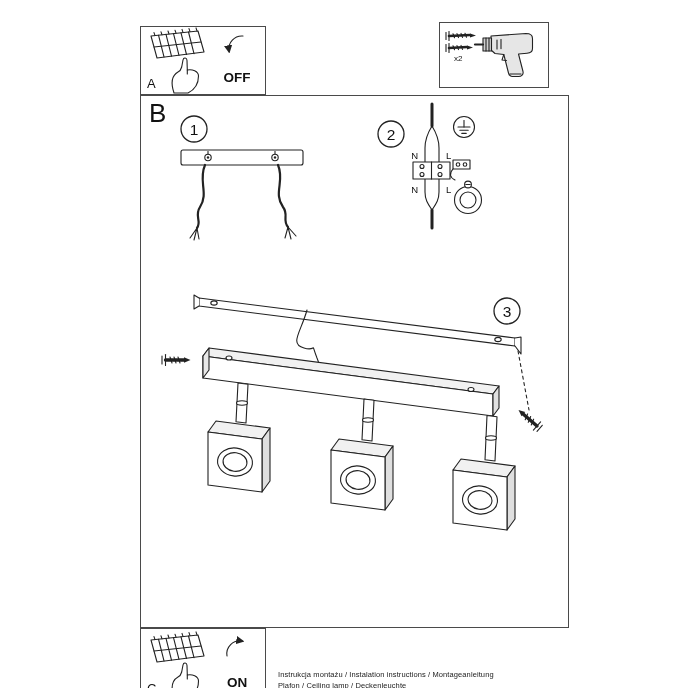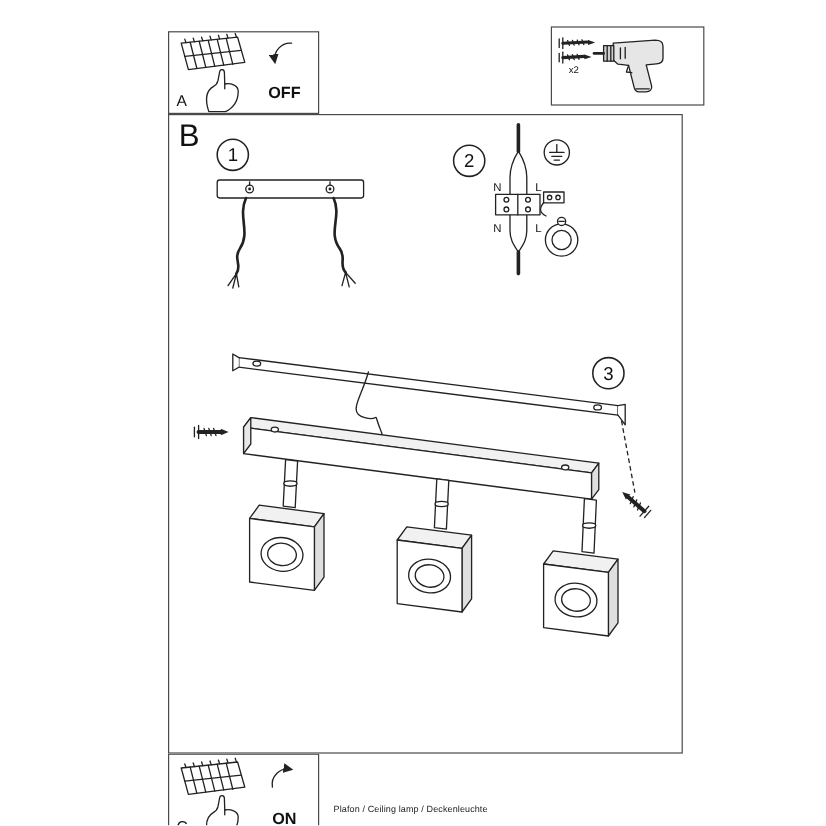--- a/index.html
+++ b/index.html
@@ -1,19 +1,19 @@
 <!DOCTYPE html>
 <html><head>
 <meta charset="utf-8">
 <style>
   html,body{margin:0;padding:0;background:#fff}
   .page{position:relative;width:688px;height:688px;background:#fff;font-family:"Liberation Sans",sans-serif;color:#1e1e1e;overflow:hidden}
   .panel{position:absolute;border:1.2px solid #4a4a4a;background:#fff;box-sizing:border-box}
   #panel-a{left:140px;top:26px;width:126px;height:69px}
-  #tools-box{left:459px;top:22px;width:128px;height:66px}
+  #tools-box{left:439px;top:22px;width:110px;height:66px}
   #panel-b{left:140px;top:95px;width:429px;height:533px}
   #panel-c{left:140px;top:628px;width:126px;height:72px}
   .corner{position:absolute;font-size:13px;color:#111}
   .corner.bl{left:6px;bottom:3px}
   .corner.tl{left:8px;top:2px;font-size:26px;font-weight:400}
   svg{display:block}
   svg text{font-family:"Liberation Sans",sans-serif;fill:#111}
   .ln{stroke:#222;fill:none;stroke-width:1.1;stroke-linecap:round;stroke-linejoin:round}
   .fw{fill:#fff}
   .numc{fill:#fff;stroke:#222;stroke-width:1.3}
@@ -252,16 +252,17 @@
         <path d="M33,69 C30,60 30,52 37,48 C39,47 40.2,45 40.7,43 L42,36 C42.5,33 46,33.5 46,36.5 L46.3,46 C51,45 57.5,47 57.5,52 C57.5,60 53,66 47,69 Z" class="fw"></path>
         <path d="M46.3,46 L46.3,50"></path>
       </g>
       <path d="M86,27 A13,13 0 0 1 101,12" class="ln" marker-end="url(#ah-c)"></path>
       <text x="96" y="58" class="statelbl">ON</text>
     </svg>
     <span class="corner bl">C</span>
   </div>
 
   <div class="footer">
+    <div>Instrukcja montażu / Instalation instructions / Montageanleitung</div>
     <div>Plafon / Ceiling lamp / Deckenleuchte</div>
   </div>
 
 </div>
 
 </body></html>

